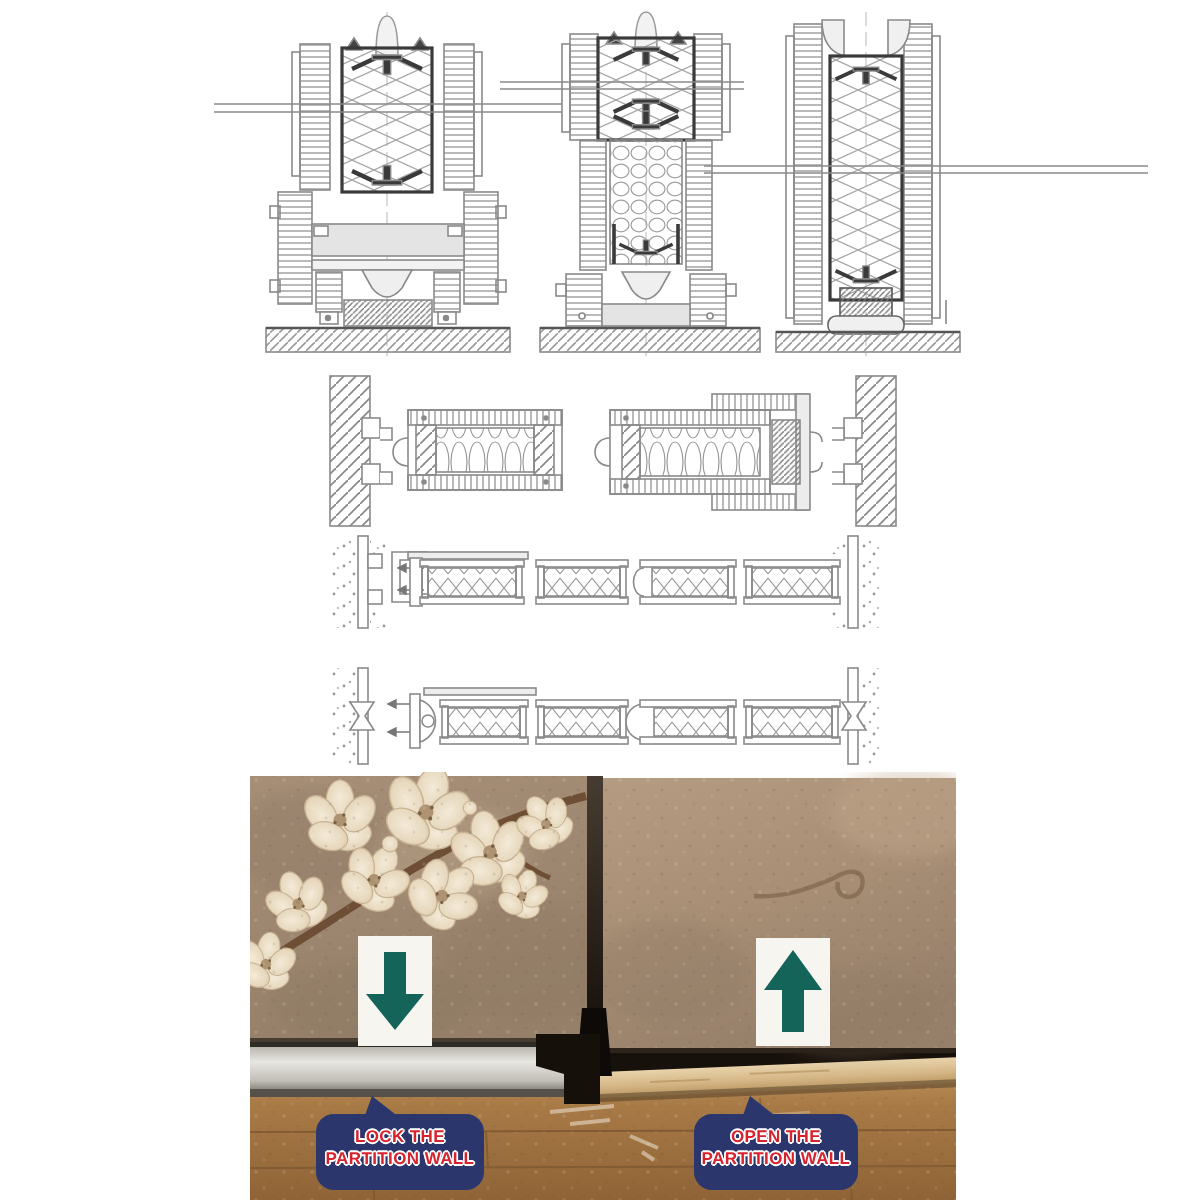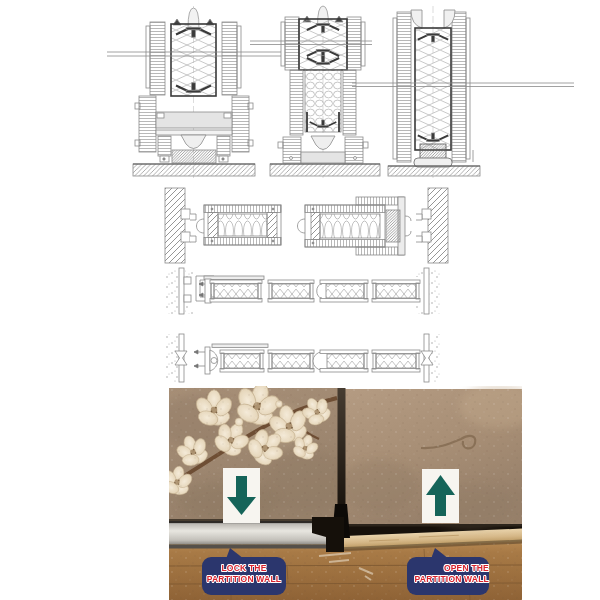--- a/index.html
+++ b/index.html
@@ -1,19 +1,19 @@
 <!DOCTYPE html>
 <html style="--arrow-teal: #156459; --label-navy: #2b366d; --label-red: #d7232e; --cad-line: #8a8a8a; --cad-dark: #3a3a3a; --wallpaper-left: #a08870; --wallpaper-right: #ab9279; --blossom: #ecdfc8; --floor: #a1713f; --aluminum: #d6d4cf; --beam: #d9bd92;"><head>
 <meta charset="utf-8">
 <style>
   html,body{margin:0;padding:0;background:#ffffff;}
   #screen{position:relative;width:600px;height:600px;background:#fff;overflow:hidden;
           font-family:"Liberation Sans",sans-serif;}
   #cad{position:absolute;left:0;top:0;}
-  #photo{position:absolute;left:125px;top:386px;width:406px;height:214px;margin-left:44px;}
+  #photo{position:absolute;left:125px;top:386px;width:406px;height:214px;}
   #photo svg{position:absolute;left:0;top:0;}
   .bubble{position:absolute;background:var(--label-navy,#2b366d);border-radius:9px;
           color:var(--label-red,#d7232e);font-weight:bold;font-size:8.5px;line-height:1.35;
           text-align:center;padding-top:6px;box-sizing:border-box;height:38px;
           letter-spacing:.2px;
           text-shadow:-0.8px 0 0 #fff,0.8px 0 0 #fff,0 -0.8px 0 #fff,0 0.8px 0 #fff,
                       -0.6px -0.6px 0 #fff,0.6px 0.6px 0 #fff,-0.6px 0.6px 0 #fff,0.6px -0.6px 0 #fff;}
   .bubble .tail{position:absolute;top:-9px;left:24px;width:0;height:0;
           border-left:4px solid transparent;border-right:14px solid transparent;
           border-bottom:11px solid var(--label-navy,#2b366d);}
@@ -440,20 +440,20 @@
   <polygon class="teal" points="271.5,89 257,109 286,109"></polygon>
   <rect class="teal" x="266" y="109" width="11" height="21"></rect>
 </g>
 </svg>
 
 <div class="bubble" style="left:33px;top:171px;width:84px;">
   <span class="tail"></span>
   <span>LOCK THE</span>
   <span>PARTITION WALL</span>
 </div>
-<div class="bubble" style="left:238px;top:171px;width:82px;text-align:right;">
+<div class="bubble" style="left:222px;top:171px;width:82px;">
   <span class="tail"></span>
   <span>OPEN THE</span>
   <span>PARTITION WALL</span>
 </div>
 </div>
 
 </div>
 
 </body></html>

